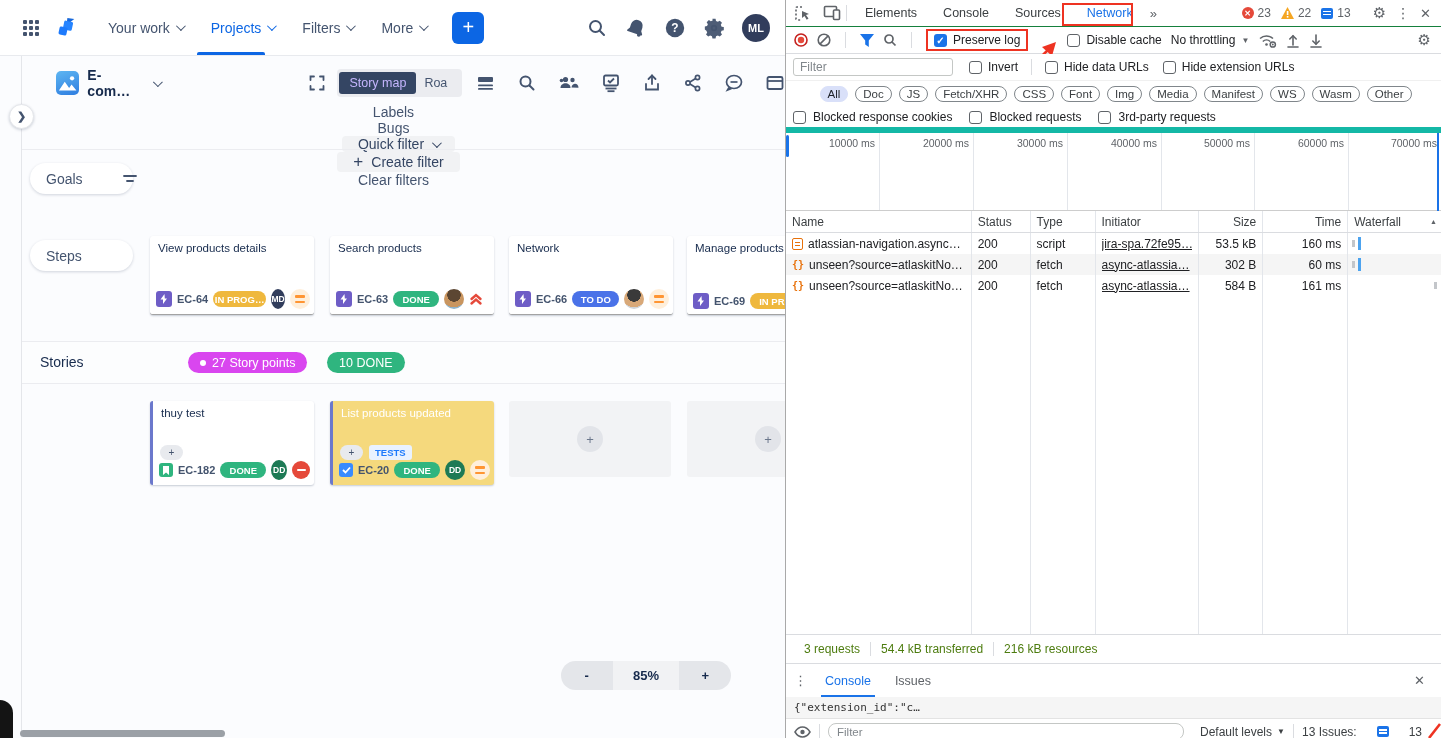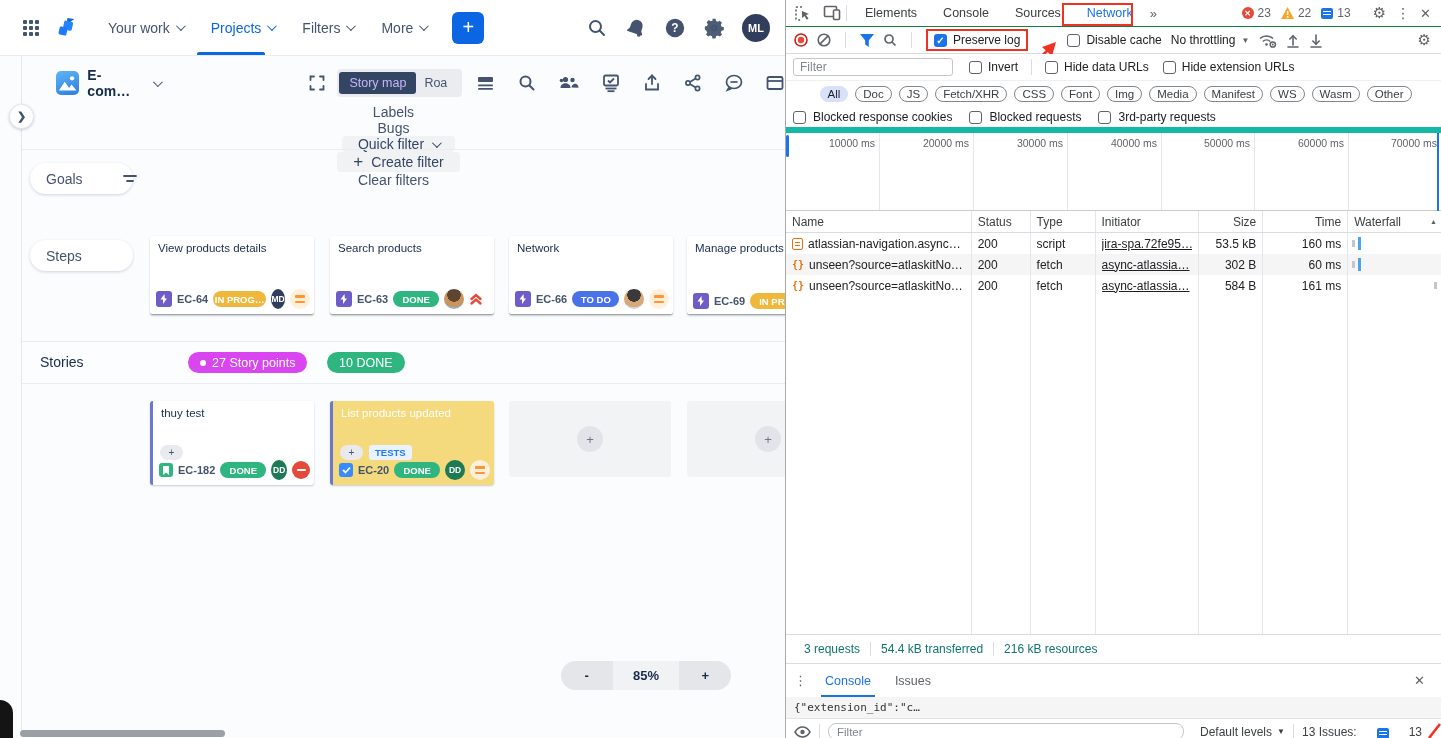--- a/index.html
+++ b/index.html
@@ -99,21 +99,21 @@
   .tbl-row.alt { background:#F5F5F5; }
   .init-link { text-decoration:underline; overflow:hidden; white-space:nowrap; }
   .name-ic { margin-right:5px; }
   .fetch-ic { color:#E8710A; font-weight:bold; font-size:10px; font-family:"DejaVu Sans Mono",monospace; }
   .script-ic { width:11px; height:12px; border:1.5px solid #E8710A; border-radius:2px; position:relative; }
   .script-ic:before { content:""; position:absolute; left:1.5px; top:3px; width:5px; height:1.5px; background:#E8710A; box-shadow:0 3px 0 #E8710A; }
   .wf-gray { position:absolute; top:7px; width:3px; height:7px; background:#C3C6CA; }
   .wf-blue { position:absolute; top:4px; width:3px; height:13px; background:#4CA3EF; }
   .tbl-empty { height:338px; display:flex; }
   .tbl-empty .tc { height:100%; }
-  .dt-summary { height:29px; border-top:1px solid #DADCE0; color:#0f766e; font-size:12px; display:flex; align-items:center; padding-left:8px; }
+  .dt-summary { height:29px; border-top:1px solid #DADCE0; color:#4d7c0f; font-size:12px; display:flex; align-items:center; padding-left:8px; }
   .dt-summary span { padding:0 10px; }
   .dt-summary span + span { border-left:1px solid #DADCE0; }
   .drawer-tabs { height:34px; border-top:1px solid #DADCE0; display:flex; align-items:center; padding:0 8px; position:relative; }
   .drw-tab { font-size:12.5px; color:#5F6368; padding:0 12px; height:100%; display:flex; align-items:center; position:relative; }
   .drw-tab.active { color:#1A73E8; }
   .drw-tab.active:after { content:""; position:absolute; left:8px; right:8px; bottom:0; height:2.5px; background:#1A73E8; }
   .console-msg { height:22px; background:#F5F5F5; border-bottom:1px solid #E3E3E3; display:flex; align-items:center; padding-left:8px; font-family:"DejaVu Sans Mono",monospace; font-size:11px; color:#333; }
   .drawer-bottom { height:19px; display:flex; align-items:center; padding-left:8px; gap:8px; margin-top:3px; }
   .console-input { width:356px; height:17px; border:1px solid #C4C7C5; border-radius:8px; font-size:11.5px; padding:0 8px; color:#202124; font-family:"Liberation Sans",sans-serif; }
   .console-input::placeholder { color:#80868B; }
@@ -706,21 +706,21 @@
           <circle cx="8.5" cy="6" r="2.2" fill="#5F6368" stroke="none"></circle>
         </svg>
       </span>
     <span class="vr"></span>
     <input class="console-input" placeholder="Filter" style="">
     <span style="display:inline-flex;align-items:center;gap:5px;margin-left:8px;color:#3C4043">
       <span>Default levels</span>
       <span style="font-size:8px">▼</span>
     </span>
     <span class="vr"></span>
-    <span style="display:inline-flex;align-items:flex-end;gap:20px;color:#3C4043">
+    <span style="display:inline-flex;align-items:center;gap:20px;color:#3C4043">
       <span>13 Issues:</span>
       <span class="msg-sq"></span>
       <span>13</span>
     </span>
   </div>
   <svg width="20" height="20" viewBox="0 0 20 20" style="position:absolute;right:0;bottom:0;pointer-events:none">
     <line x1="8" y1="20" x2="19" y2="6" stroke="#EE3322" stroke-width="2.6"></line>
   </svg>
 </div>
 

